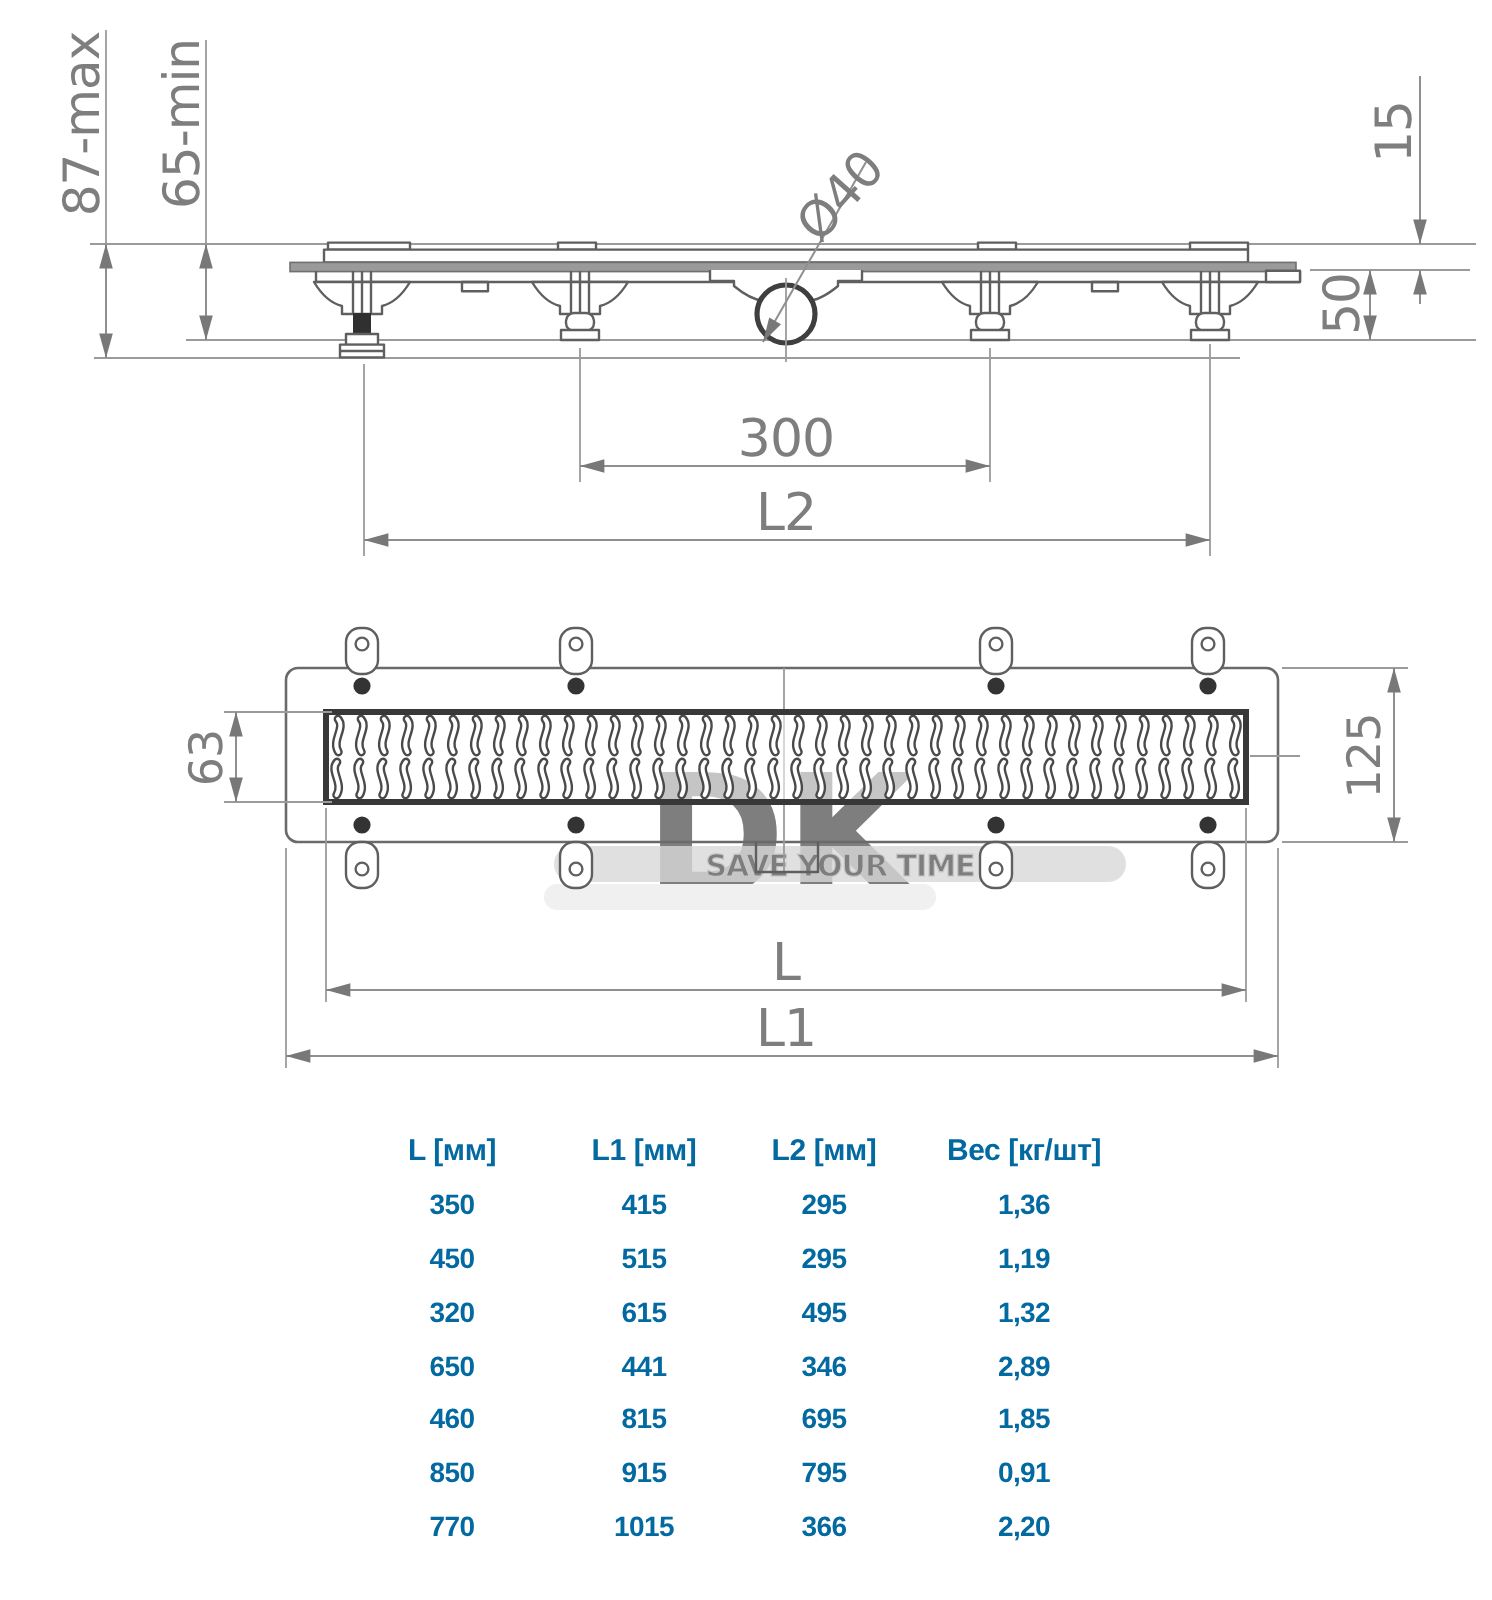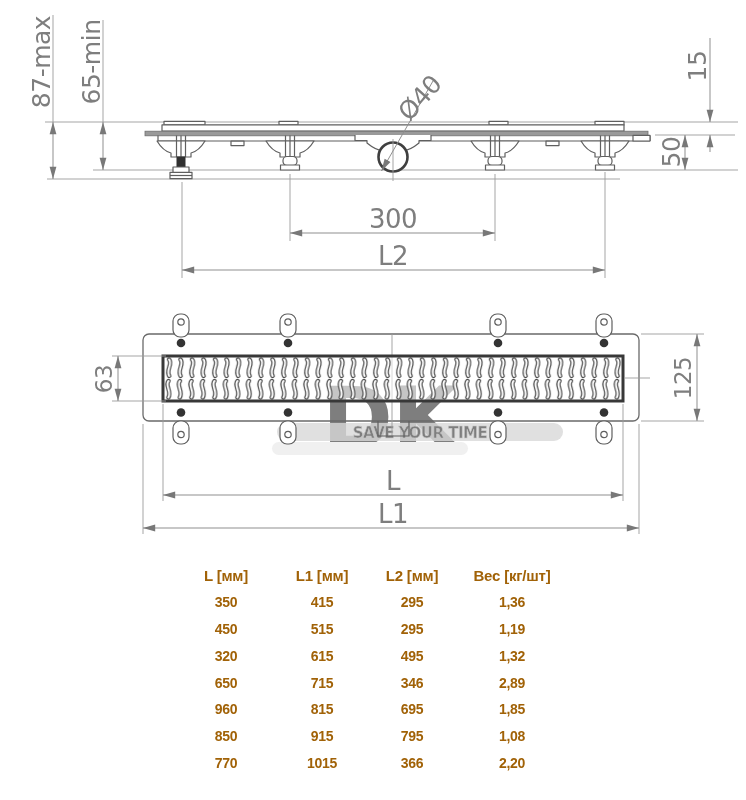--- a/index.html
+++ b/index.html
@@ -13,21 +13,21 @@
   .thin { stroke:#9b9b9b; stroke-width:0.9; fill:none; }
   .dim  { stroke:#8f8f8f; stroke-width:1; fill:none;
           marker-start:url(#arr); marker-end:url(#arr); }
   .dime { stroke:#8f8f8f; stroke-width:1; fill:none; marker-end:url(#arr); }
   .dtx  { font-size:25px; }
   .dtx2 { font-size:26px; }
   .dtx3 { font-size:23px; }
   .spec-table { position:absolute; left:170px; top:562px;
       display:grid; grid-template-columns:112px 80px 100px 100px;
       grid-auto-rows:26.8px; align-items:center; justify-items:center;
-      color:#a16207; font-weight:bold; font-family:"Liberation Sans", sans-serif; }
+      color:#0369a1; font-weight:bold; font-family:"Liberation Sans", sans-serif; }
   .spec-table .hd   { font-size:15px; letter-spacing:-0.2px; }
   .spec-table .cell { font-size:14px; letter-spacing:-0.3px; }
 </style>
 </head>
 <body>
 
 <div class="stage">
 
 <svg viewBox="0 0 746 556" width="746" height="556">
   <defs>
@@ -191,33 +191,33 @@
   <div class="cell">515</div>
   <div class="cell">295</div>
   <div class="cell">1,19</div>
 
   <div class="cell">320</div>
   <div class="cell">615</div>
   <div class="cell">495</div>
   <div class="cell">1,32</div>
 
   <div class="cell">650</div>
-  <div class="cell">715</div>
+  <div class="cell">441</div>
   <div class="cell">346</div>
   <div class="cell">2,89</div>
 
-  <div class="cell">960</div>
+  <div class="cell">460</div>
   <div class="cell">815</div>
   <div class="cell">695</div>
   <div class="cell">1,85</div>
 
   <div class="cell">850</div>
   <div class="cell">915</div>
   <div class="cell">795</div>
-  <div class="cell">1,08</div>
+  <div class="cell">0,91</div>
 
   <div class="cell">770</div>
   <div class="cell">1015</div>
   <div class="cell">366</div>
   <div class="cell">2,20</div>
 </div>
 
 </div>
 
 </body></html>

